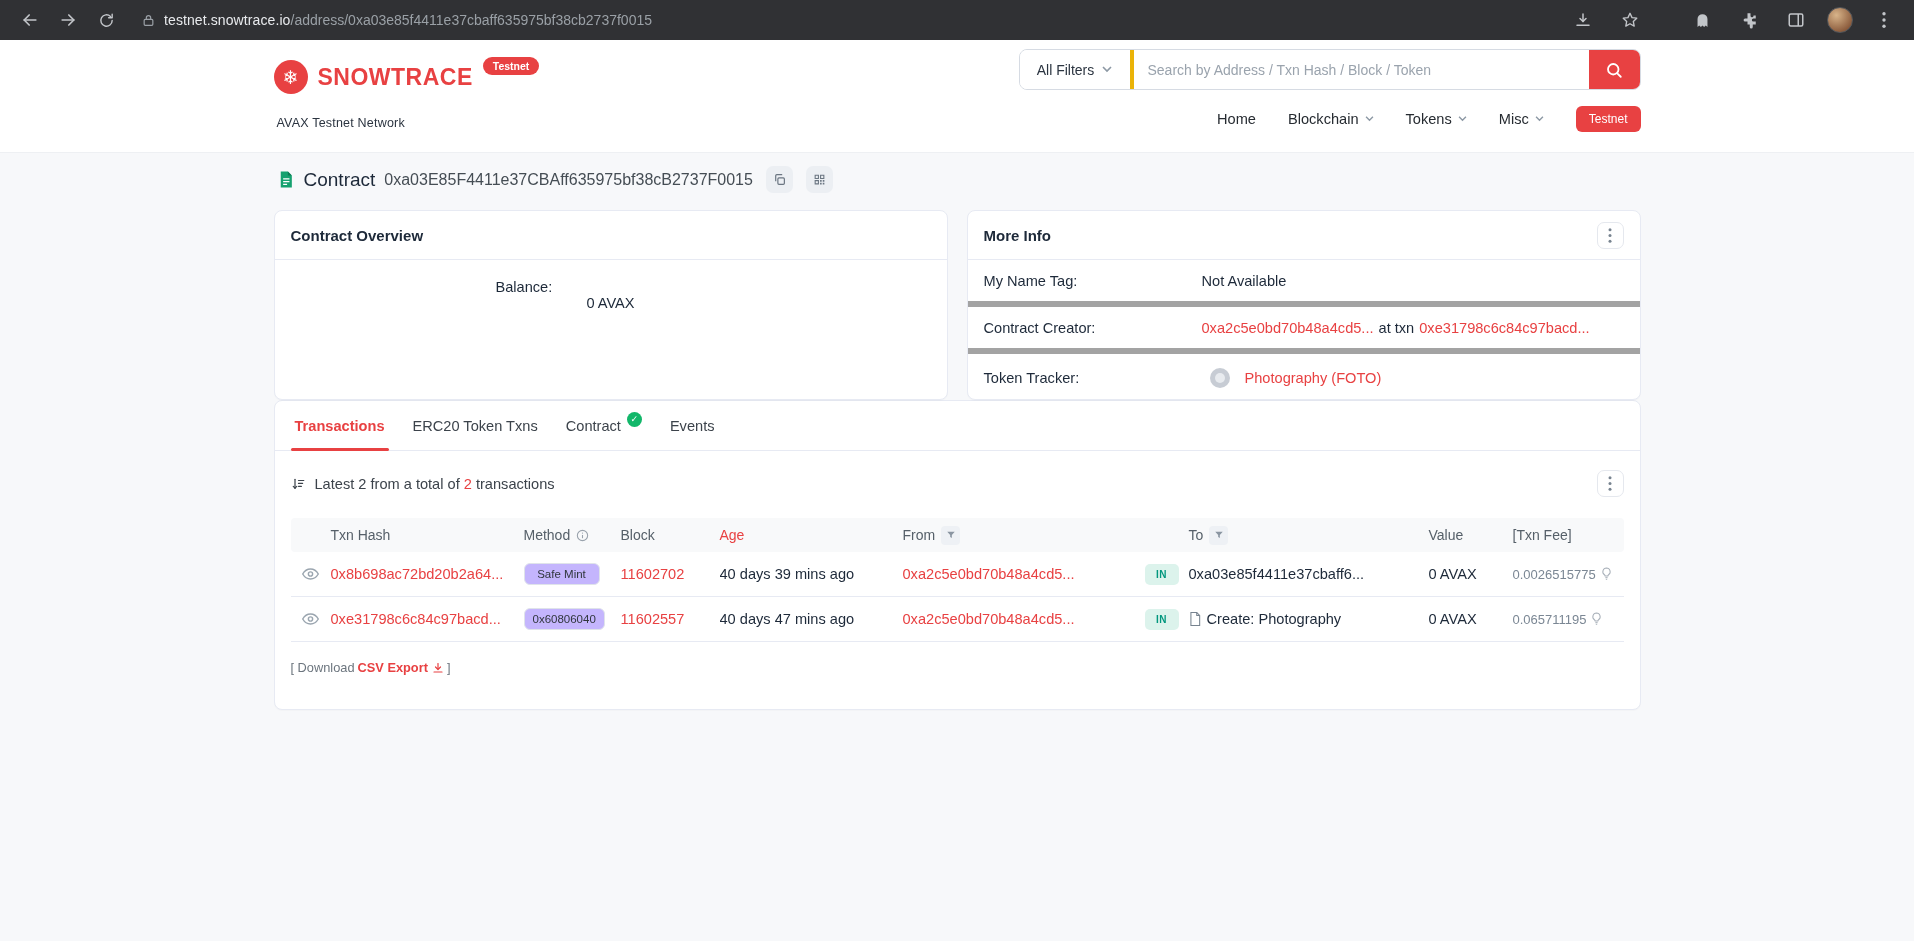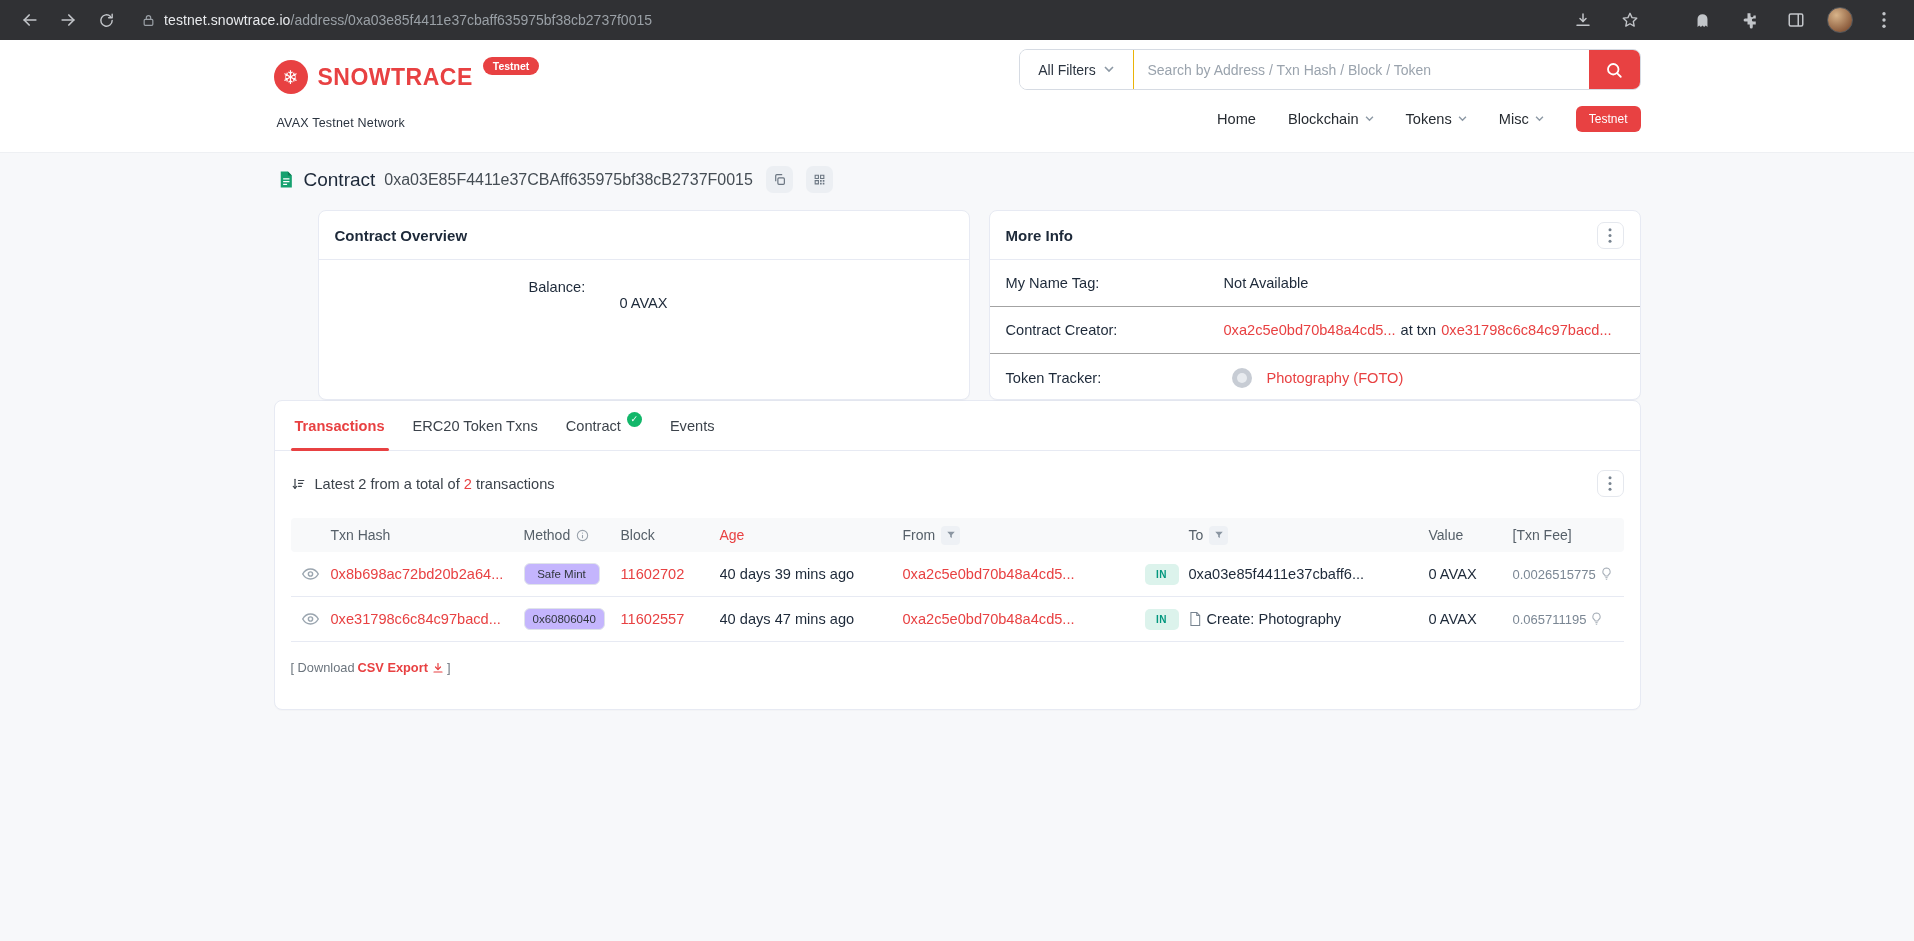--- a/index.html
+++ b/index.html
@@ -55,21 +55,21 @@
   .network-label { position: absolute; left: 3px; top: 76px; font-size: 12.5px; color: #2b3440; letter-spacing: .2px; }
 
   .search-bar {
     position: absolute; right: 0; top: 9px;
     width: 622px; height: 41px;
     display: flex; align-items: stretch;
     border: 1px solid #d6dbe3; border-radius: 8px; background: #fff; overflow: hidden;
   }
   .filters {
     width: 114px; display: flex; align-items: center; justify-content: center; gap: 8px;
-    font-size: 14px; color: #2b3440; border-right: 1px solid #eab308; cursor: pointer; background: #fff;
+    font-size: 14px; color: #2b3440; border-right: 4px solid #eab308; cursor: pointer; background: #fff;
   }
   .chev { color: #8c98a4; display: flex; }
   .search-input { flex: 1; border: 0; outline: 0; padding: 0 14px; font-size: 14px; color: #495057; font-family: inherit; }
   .search-input::placeholder { color: #9aa3ad; }
   .search-btn { width: 51px; border: 0; background: var(--accent, #e84142); display: flex; align-items: center; justify-content: center; cursor: pointer; }
 
   .main-nav { position: absolute; right: 0; top: 66px; display: flex; gap: 32px; }
   .nav-item { font-size: 14.6px; color: #262b31; display: flex; align-items: center; gap: 6px; cursor: pointer; }
   .testnet-pill {
     background: var(--accent, #e84142); color: #fff;
@@ -80,31 +80,31 @@
   main { padding-top: 13px; }
   .title-row { display: flex; align-items: center; gap: 9px; margin-bottom: 17px; padding-left: 2px; }
   .page-title { font-size: 19px; font-weight: 500; color: #1d2939; }
   .page-address { font-size: 16px; color: #454d54; }
   .icon-btn {
     width: 27px; height: 27px; border: 0; border-radius: 7px;
     background: #eceff3; color: #6b7682;
     display: flex; align-items: center; justify-content: center; cursor: pointer; margin-left: 4px;
   }
 
-  .cards-row { display: flex; gap: 19px; margin-left: 44px; }
+  .cards-row { display: flex; gap: 19px; }
   .card { background: #fff; border: 1px solid #e7eaf3; border-radius: 8px; box-shadow: 0 1px 1px rgba(0,0,0,.02); }
   .cards-row .card { flex: 1; height: 190px; }
   .card-header { display: flex; align-items: center; justify-content: space-between; padding: 0 16px; height: 49px; border-bottom: 1px solid #e7eaf3; }
   .card-title { font-size: 15px; font-weight: 700; color: #1d2939; }
 
   .overview-body { padding: 19px 16px; }
   .kv-row { display: flex; font-size: 14.6px; align-items: center; flex-direction: column; }
   .kv-label { width: 230px; color: #1d2939; }
 
-  .info-row { display: flex; align-items: center; min-height: 47px; padding: 0 16px; border-bottom: 1px solid #a3a3a3; font-size: 14.6px; }
+  .info-row { display: flex; align-items: center; min-height: 47px; padding: 0 16px; border-bottom: 6px solid #a3a3a3; font-size: 14.6px; }
   .info-row:last-child { border-bottom: 0; gap: 8px; }
   .info-label { width: 218px; color: #1d2939; flex: 0 0 auto; }
   .link { color: var(--accent, #e84142); cursor: pointer; }
   .creator-connector { margin: 0 5px; color: #1d2939; }
   .token-icon {
     width: 20px; height: 20px; border-radius: 50%;
     background: #c7ccd4; margin-right: 7px; position: relative; flex: 0 0 auto;
   }
   .token-icon::after { content: ""; position: absolute; inset: 5px; border-radius: 50%; background: #e8ebef; }
 

